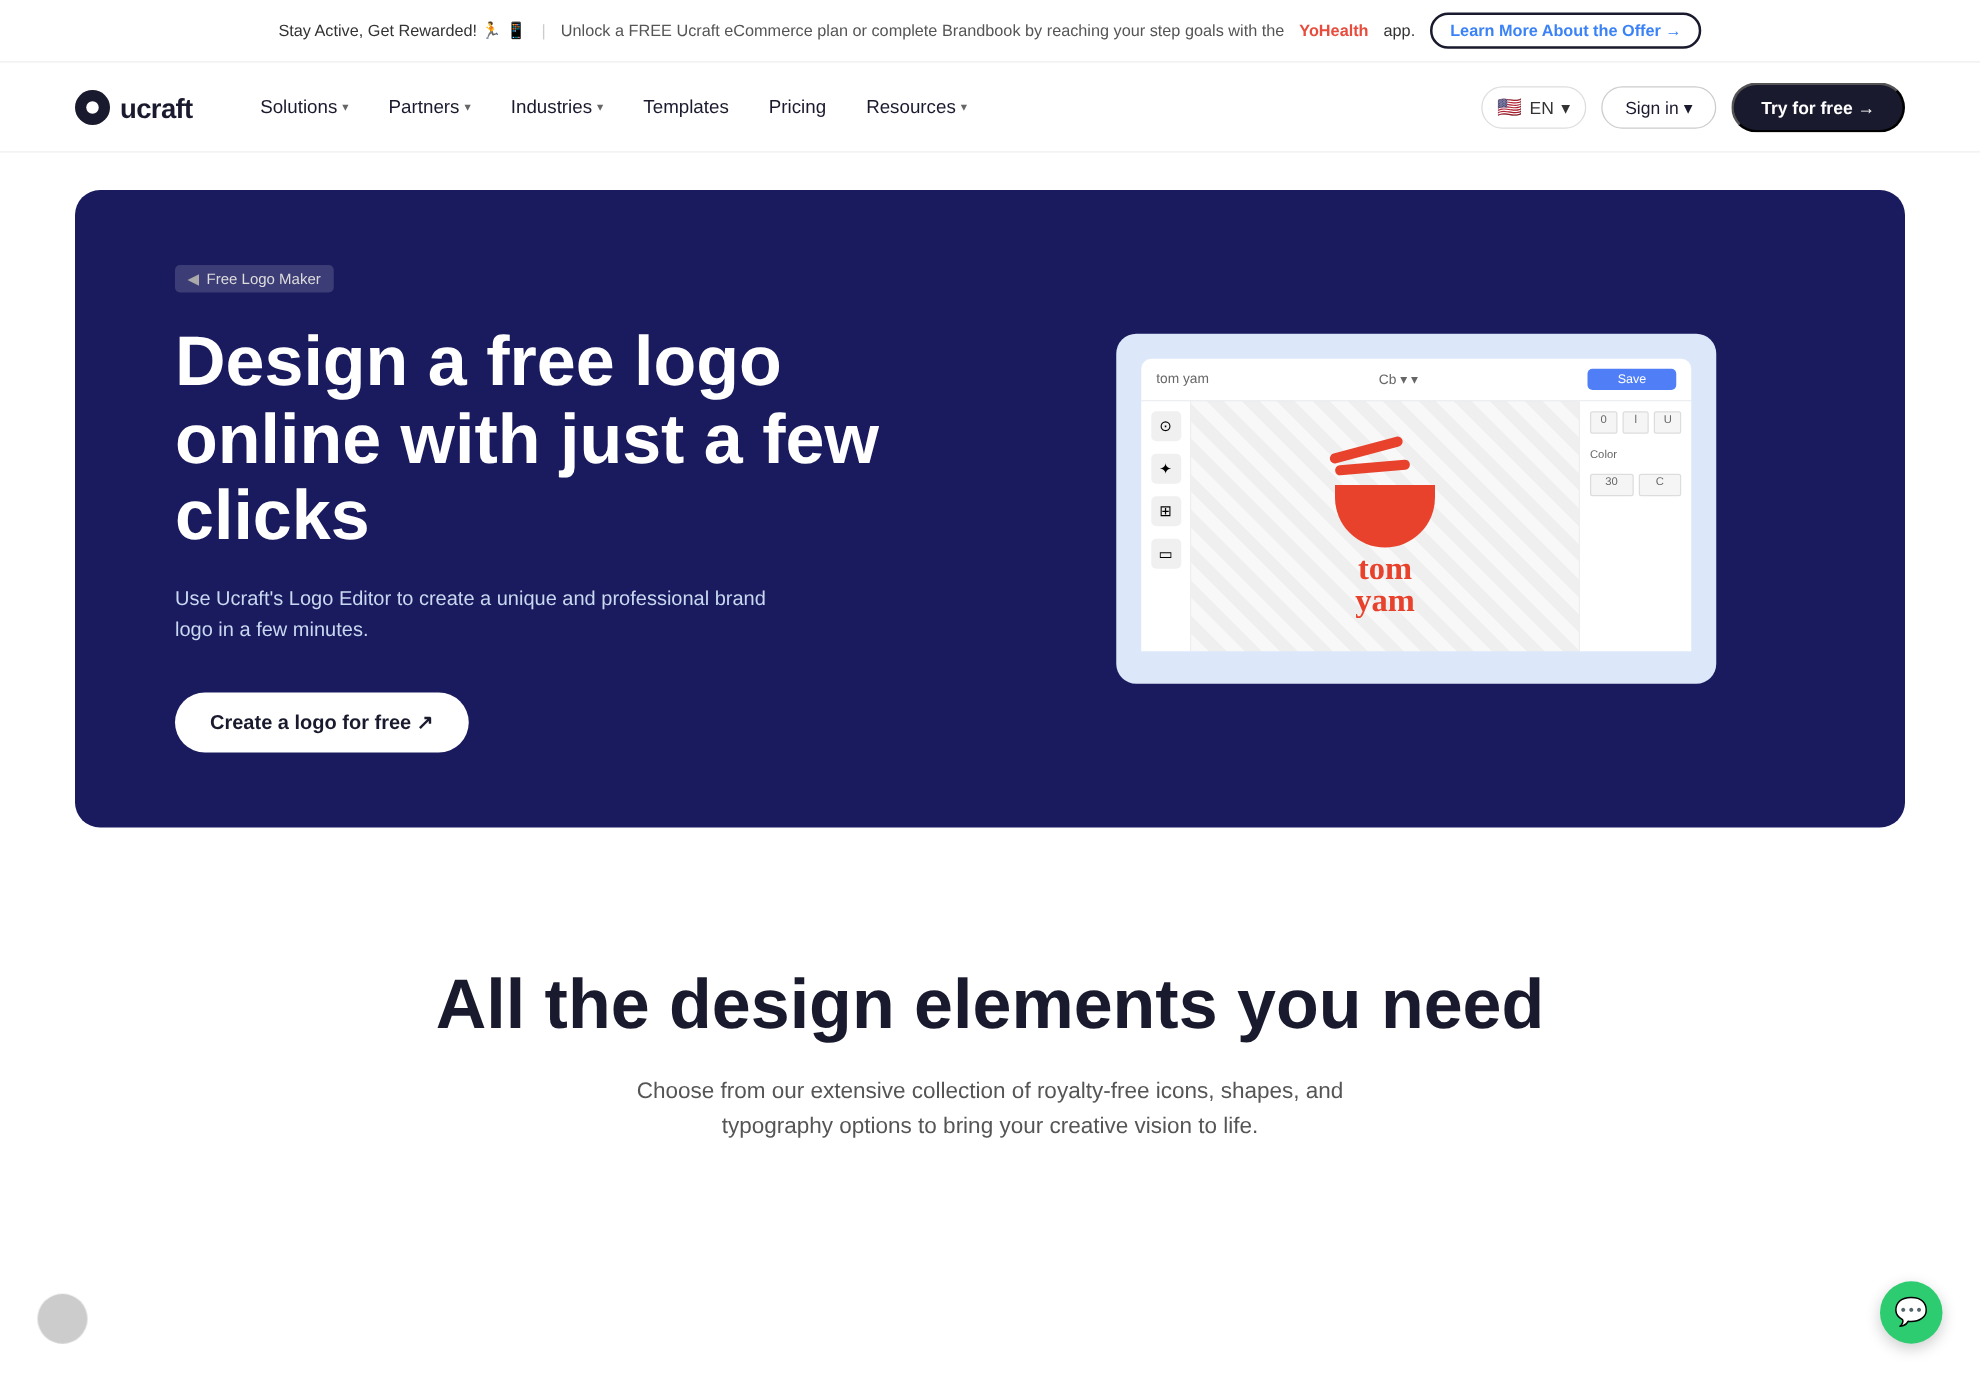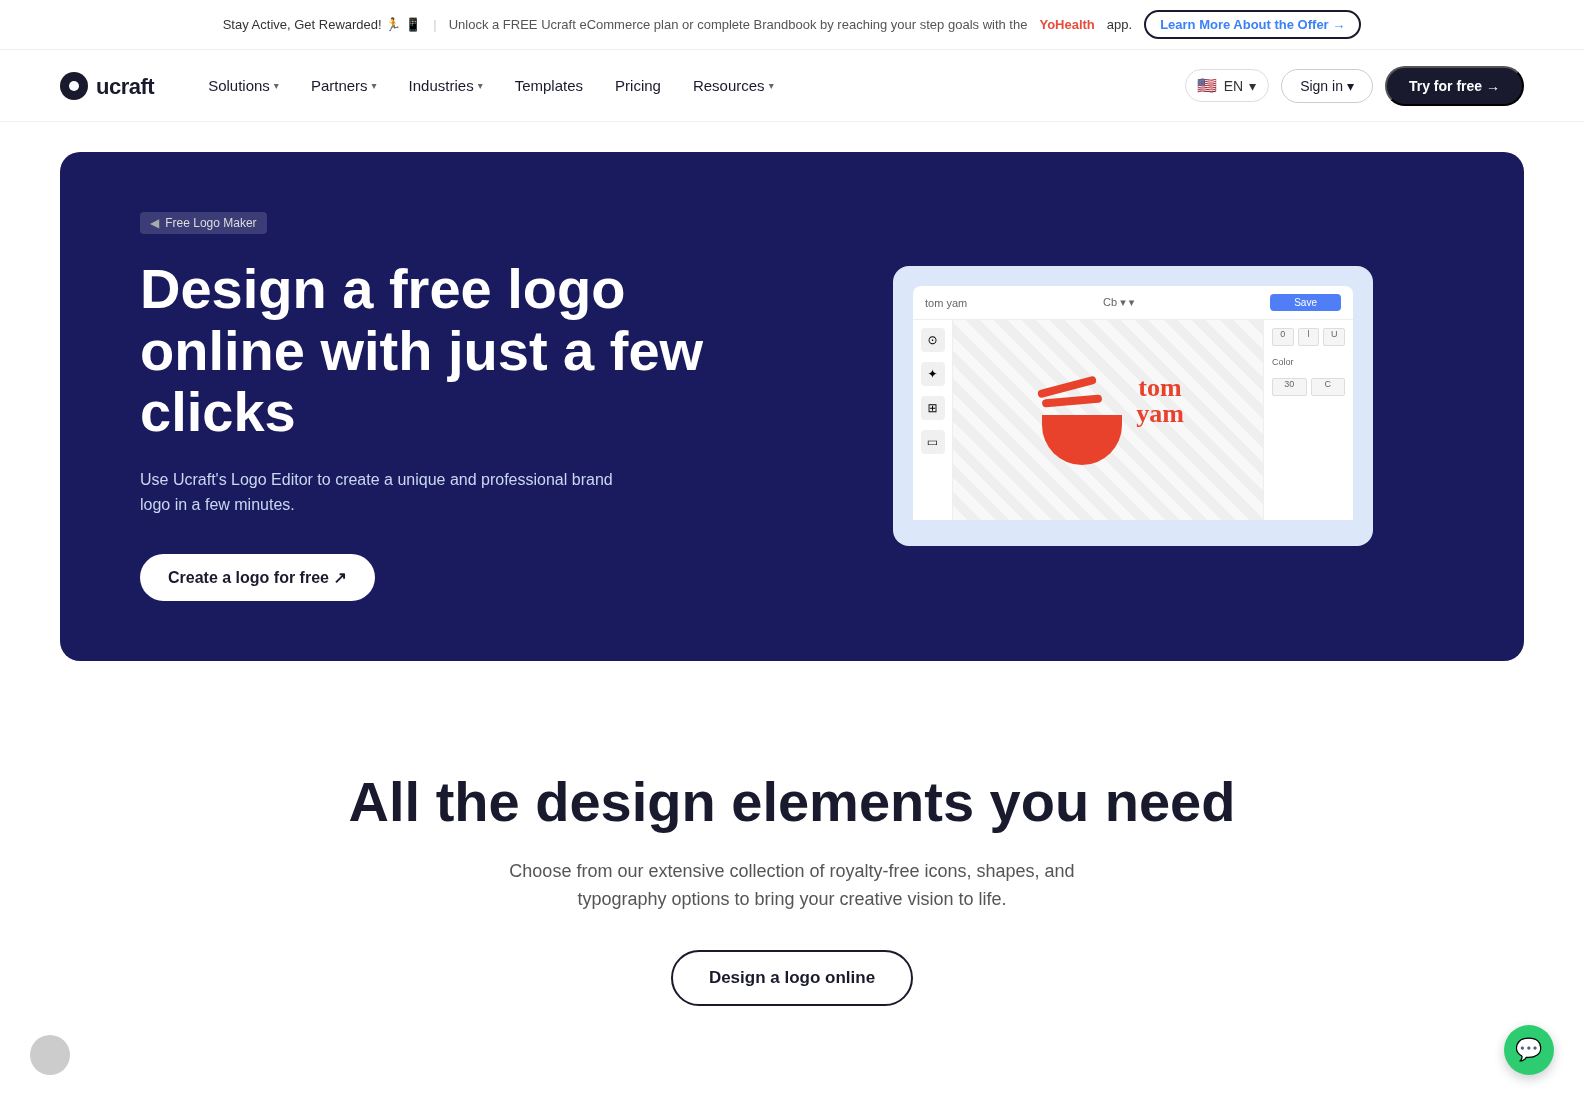--- a/index.html
+++ b/index.html
@@ -243,21 +243,22 @@
         #efefef 10px,
         #efefef 20px
       );
       display: flex;
       align-items: center;
       justify-content: center;
       position: relative;
     }
     .logo-preview {
       display: flex;
-      align-items: flex-start;
+      flex-direction: column;
+      align-items: center;
       gap: 4px;
     }
     
     .bowl-container {
       position: relative;
       width: 100px;
       height: 90px;
     }
     .bowl-shape {
       width: 80px;
@@ -512,20 +513,19 @@
           </div>
         </div>
       </div>
     </div>
   </div>
 </section>
 
 <section class="design-elements-section">
   <h2 class="section-title">All the design elements you need</h2>
   <p class="section-desc">Choose from our extensive collection of royalty-free icons, shapes, and typography options to bring your creative vision to life.</p>
-  <button class="design-logo-btn">Design a logo online</button>
 </section>
 
 <div class="chat-bubble">
   <span>💬</span>
 </div>
 
 <div class="bottom-left-avatar"></div>
 
 </body></html>

